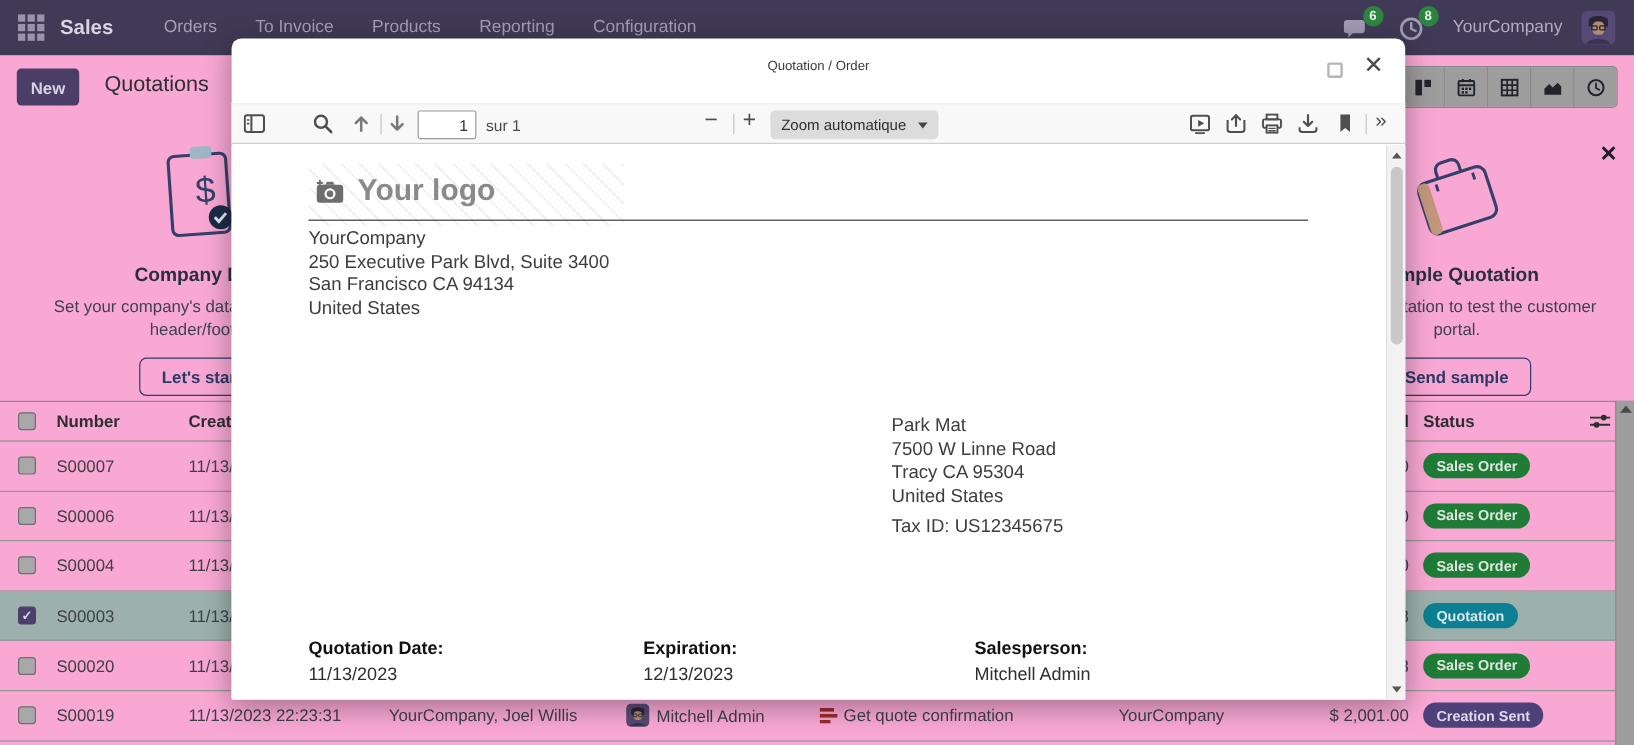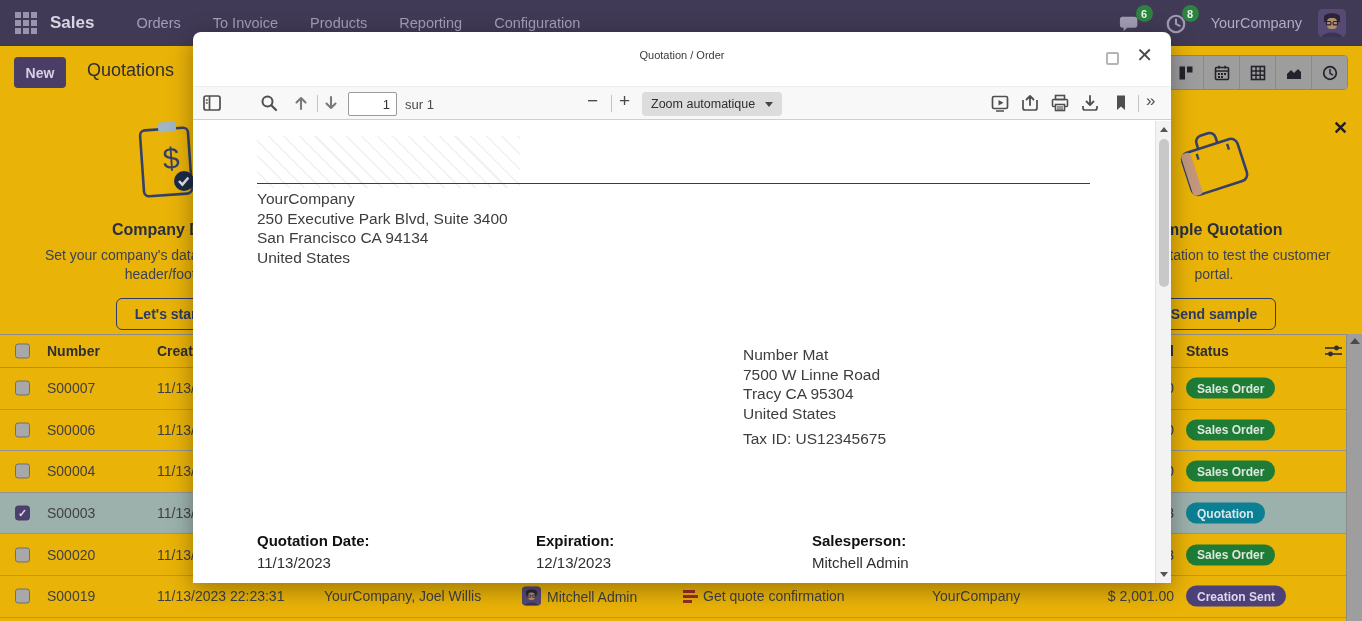--- a/index.html
+++ b/index.html
@@ -1,18 +1,18 @@
 <!DOCTYPE html>
 <html><head>
 <meta charset="utf-8">
 <style>
   * { margin:0; padding:0; box-sizing:border-box; }
   html,body { width:1362px; height:621px; }
   body { font-family:"Liberation Sans", sans-serif; }
-  .screen { position:relative; width:1362px; height:621px; overflow:hidden; background:#eab308; }
+  .screen { position:relative; width:1362px; height:621px; overflow:hidden; background:#f9a8d4; }
 
   
   .topbar { position:absolute; left:0; top:0; width:1362px; height:46px; background:#403a56; display:flex; align-items:center; }
   .apps { width:22px; height:22px; margin-left:15px; display:grid; grid-template-columns:repeat(3,6px); grid-template-rows:repeat(3,6px); gap:2px; }
   .apps i { background:#9a93ad; display:block; }
   .brand { color:#d9d5e2; font-size:17px; font-weight:700; margin-left:13px; margin-right:26px; }
   .menu-item { color:#a49db6; font-size:14.5px; margin:0 16px; cursor:default; }
   .tb-right { position:absolute; right:0; top:0; height:46px; display:flex; align-items:center; }
   .tb-ico { position:relative; width:26px; height:26px; margin-right:20px; }
   .tb-ico svg { width:22px; height:22px; margin-top:3px; }
@@ -465,31 +465,42 @@
         <svg viewBox="0 0 18 18">
             <path d="M5 1.5h8V16l-4-3.4L5 16z" fill="#4f4f4f"></path>
           </svg>
       </span>
       <span class="sep" style="left:945px"></span>
       <span class="ico" style="left:953px; font-size:17px; color:#4f4f4f; width:auto; top:4px;">»</span>
     </div>
 
     <div class="pdfview">
       <div class="hatch"></div>
+      <div class="logo-row">
+        <svg width="26" height="22" viewBox="0 0 26 22">
+            <rect x="1" y="5" width="22" height="15" rx="2.5" fill="#6e6e6e"></rect>
+            <path d="M8 5l1.6-2.6h4.8L16 5z" fill="#6e6e6e"></path>
+            <circle cx="12" cy="12.5" r="4.6" fill="#fff"></circle>
+            <circle cx="12" cy="12.5" r="2.8" fill="#6e6e6e"></circle>
+            <line x1="3.5" y1="1" x2="3.5" y2="6" stroke="#6e6e6e" stroke-width="1.6"></line>
+            <line x1="1" y1="3.5" x2="6" y2="3.5" stroke="#6e6e6e" stroke-width="1.6"></line>
+          </svg>
+        <span class="logo-txt">Your logo</span>
+      </div>
       <div class="doc-hr"></div>
 
       <div class="addr company">
         <div>YourCompany</div>
         <div>250 Executive Park Blvd, Suite 3400</div>
         <div>San Francisco CA 94134</div>
         <div>United States</div>
       </div>
 
       <div class="addr customer">
-        <div>Number Mat</div>
+        <div>Park Mat</div>
         <div>7500 W Linne Road</div>
         <div>Tracy CA 95304</div>
         <div>United States</div>
         <div class="taxid">Tax ID: US12345675</div>
       </div>
 
 
       <span class="f-label fc0">Quotation Date:</span>
       <span class="f-label fc1">Expiration:</span>
       <span class="f-label fc2">Salesperson:</span>

